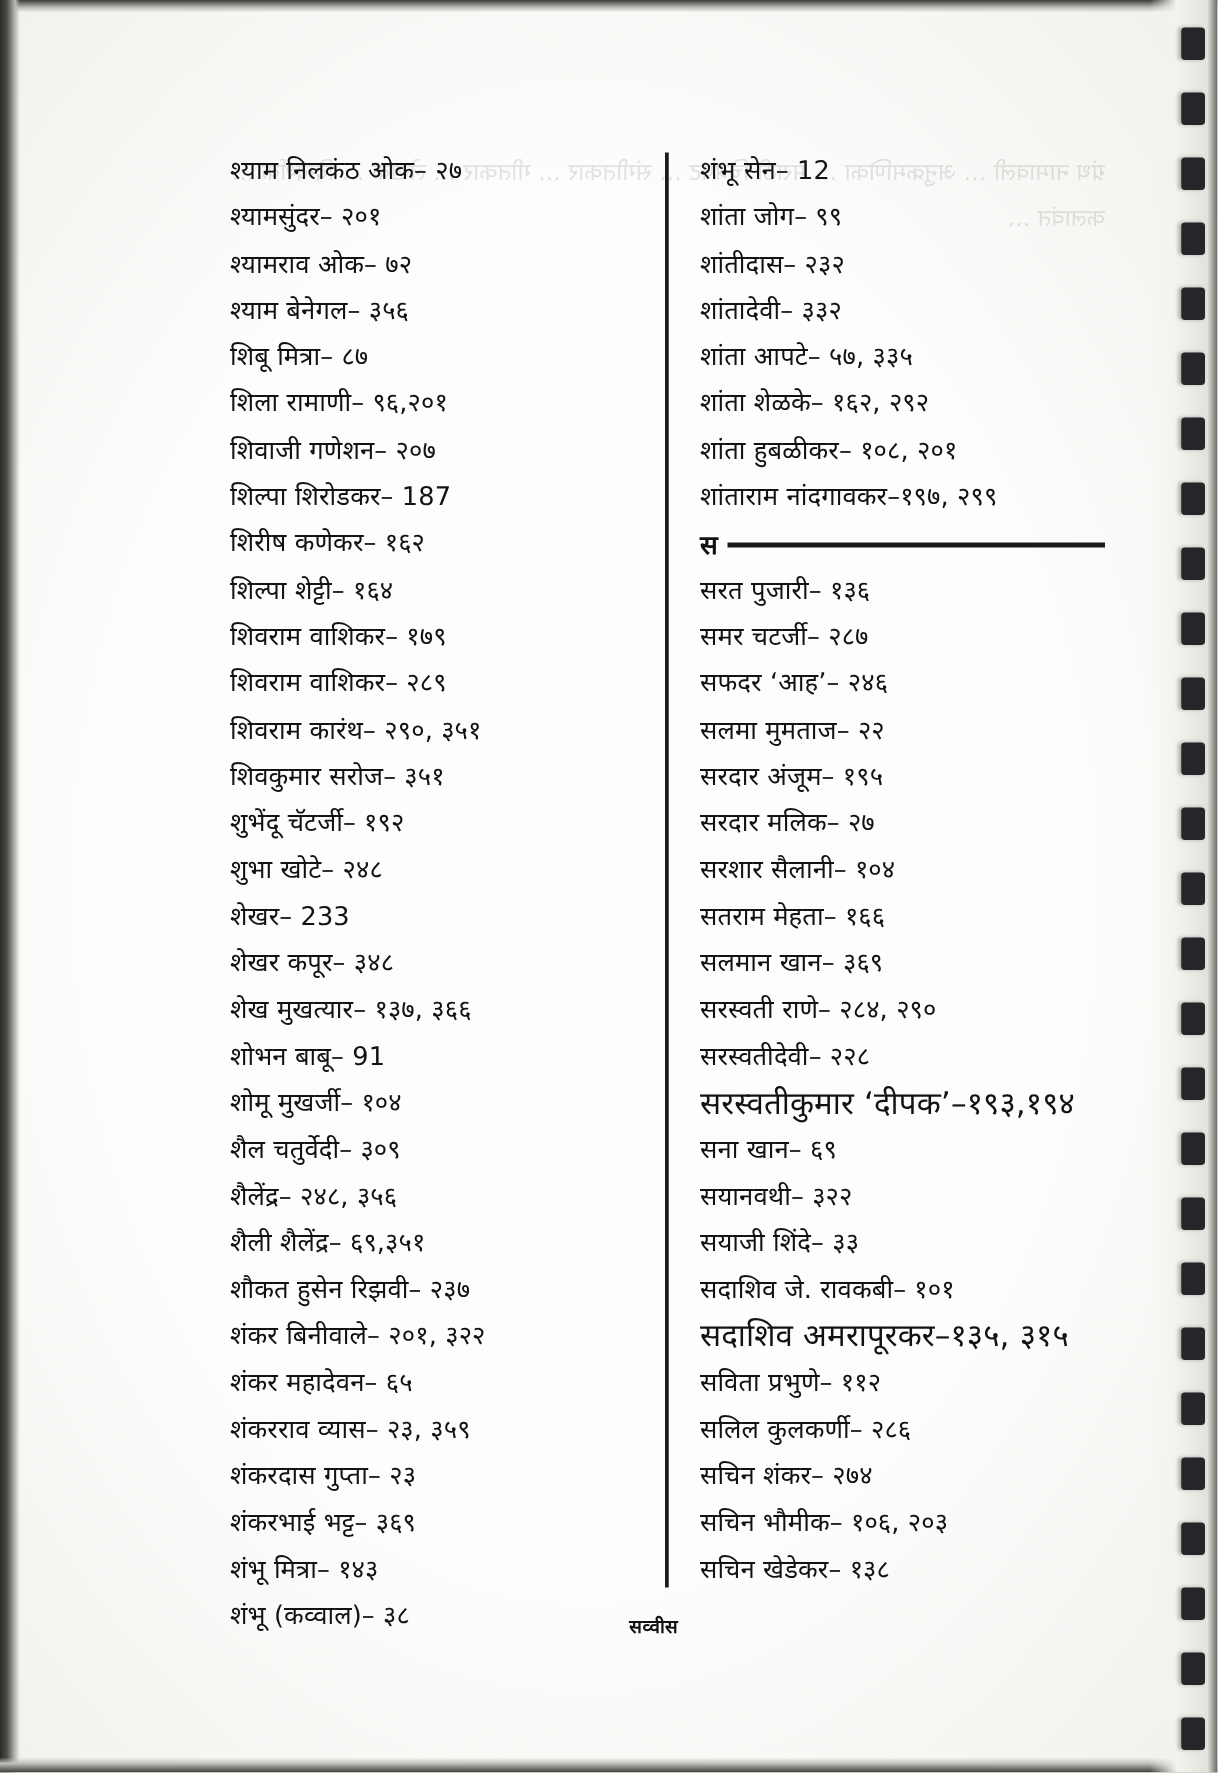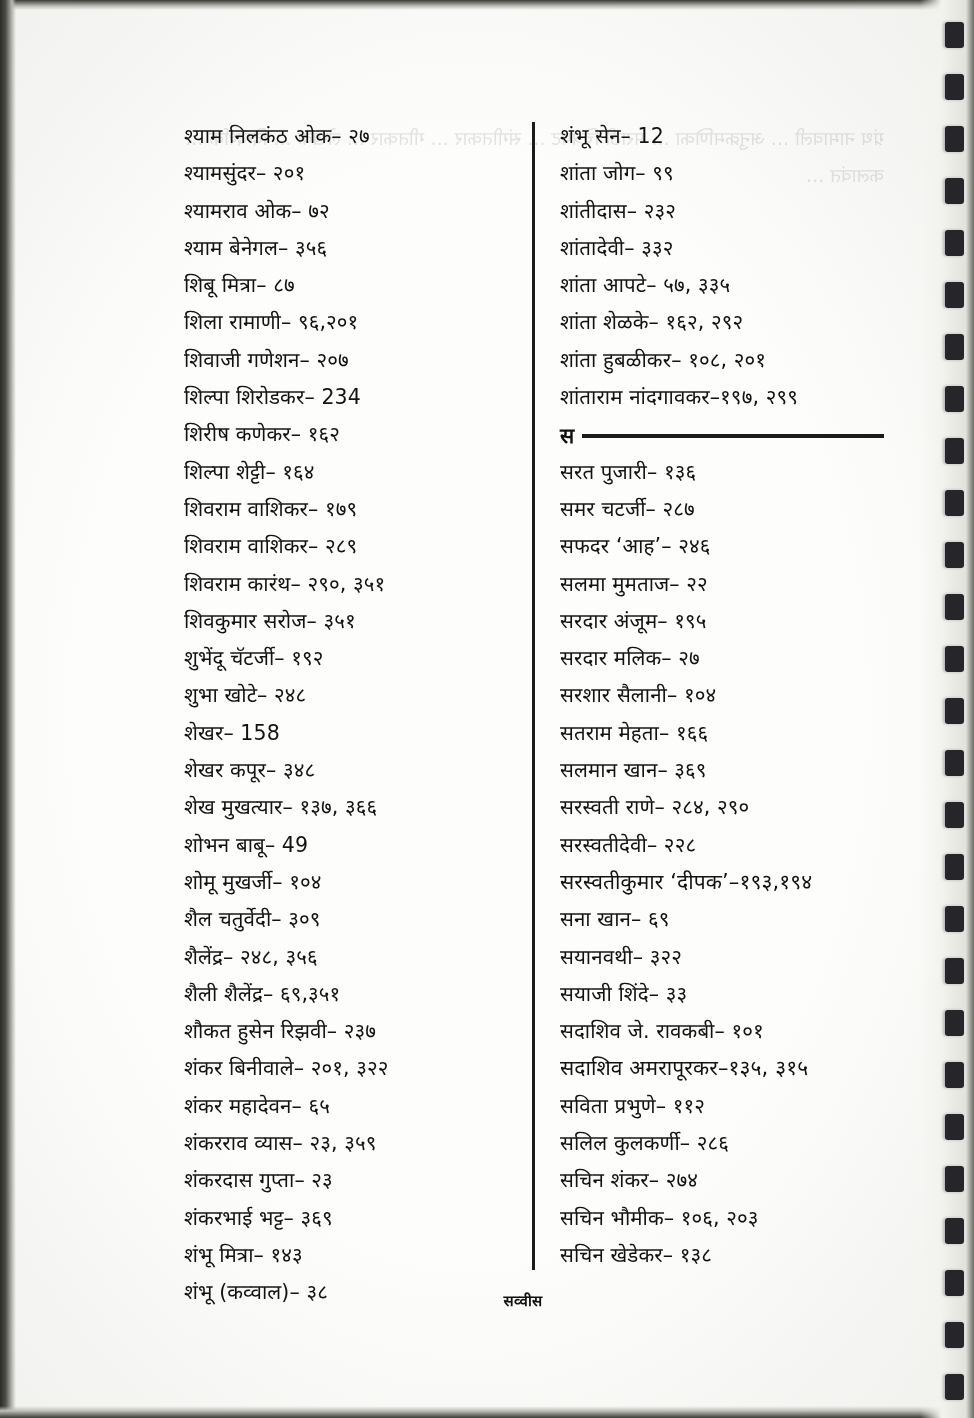--- a/index.html
+++ b/index.html
@@ -123,21 +123,21 @@
 
   .entry {
     font-family: "DejaVu Sans", "Liberation Sans", sans-serif;
     font-size: 20.5px;
     line-height: 37.3px;
     color: #121212;
     white-space: nowrap;
     letter-spacing: 0.1px;
   }
   .entry.tight {
-    font-size: 21px;
+    font-size: 25px;
   }
 
   .section-head {
     display: flex;
     align-items: center;
     height: 37.3px;
     gap: 8px;
   }
   .section-head .letter {
     font-family: "DejaVu Sans", "Liberation Sans", sans-serif;
@@ -191,33 +191,33 @@
 
     <div class="columns">
       <div class="col left">
           <div class="entry">श्याम निलकंठ ओक– २७</div>
           <div class="entry">श्यामसुंदर– २०१</div>
           <div class="entry">श्यामराव ओक– ७२</div>
           <div class="entry">श्याम बेनेगल– ३५६</div>
           <div class="entry">शिबू मित्रा– ८७</div>
           <div class="entry">शिला रामाणी– ९६,२०१</div>
           <div class="entry">शिवाजी गणेशन– २०७</div>
-          <div class="entry">शिल्पा शिरोडकर– 234</div>
+          <div class="entry">शिल्पा शिरोडकर– 187</div>
           <div class="entry">शिरीष कणेकर– १६२</div>
           <div class="entry">शिल्पा शेट्टी– १६४</div>
           <div class="entry">शिवराम वाशिकर– १७९</div>
           <div class="entry">शिवराम वाशिकर– २८९</div>
           <div class="entry">शिवराम कारंथ– २९०, ३५१</div>
           <div class="entry">शिवकुमार सरोज– ३५१</div>
           <div class="entry">शुभेंदू चॅटर्जी– १९२</div>
           <div class="entry">शुभा खोटे– २४८</div>
-          <div class="entry">शेखर– 158</div>
+          <div class="entry">शेखर– 233</div>
           <div class="entry">शेखर कपूर– ३४८</div>
           <div class="entry">शेख मुखत्यार– १३७, ३६६</div>
-          <div class="entry">शोभन बाबू– 49</div>
+          <div class="entry">शोभन बाबू– 91</div>
           <div class="entry">शोमू मुखर्जी– १०४</div>
           <div class="entry">शैल चतुर्वेदी– ३०९</div>
           <div class="entry">शैलेंद्र– २४८, ३५६</div>
           <div class="entry">शैली शैलेंद्र– ६९,३५१</div>
           <div class="entry">शौकत हुसेन रिझवी– २३७</div>
           <div class="entry">शंकर बिनीवाले– २०१, ३२२</div>
           <div class="entry">शंकर महादेवन– ६५</div>
           <div class="entry">शंकरराव व्यास– २३, ३५९</div>
           <div class="entry">शंकरदास गुप्ता– २३</div>
           <div class="entry">शंकरभाई भट्ट– ३६९</div>

